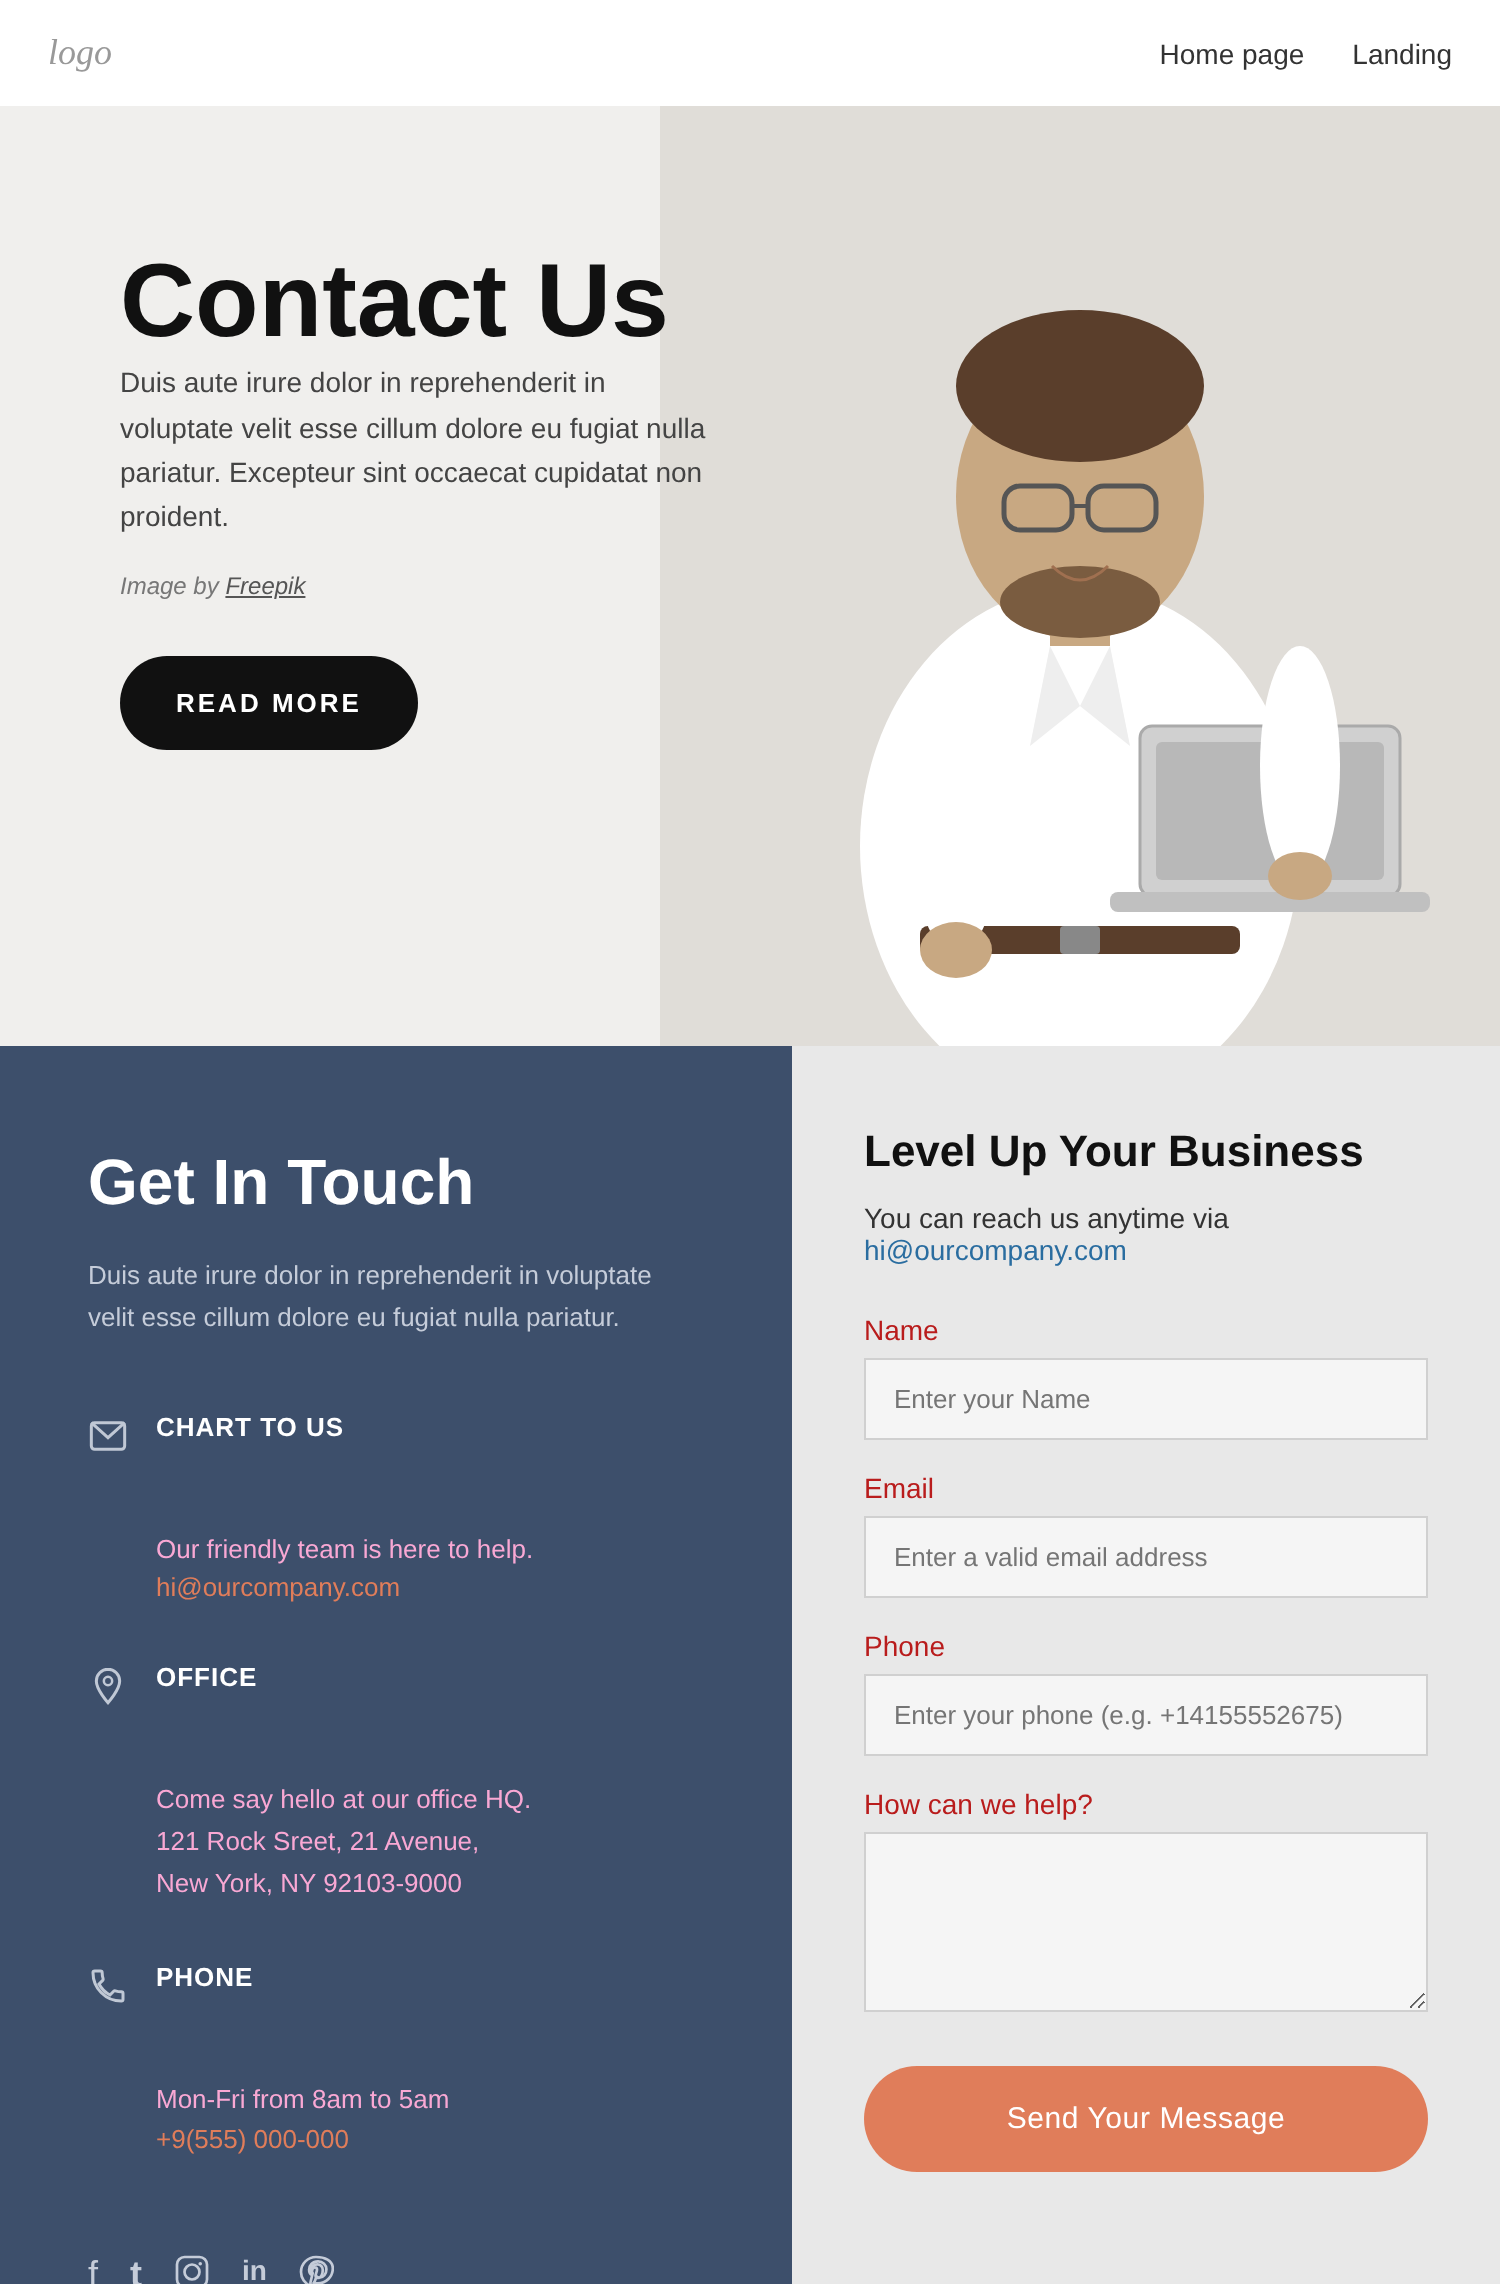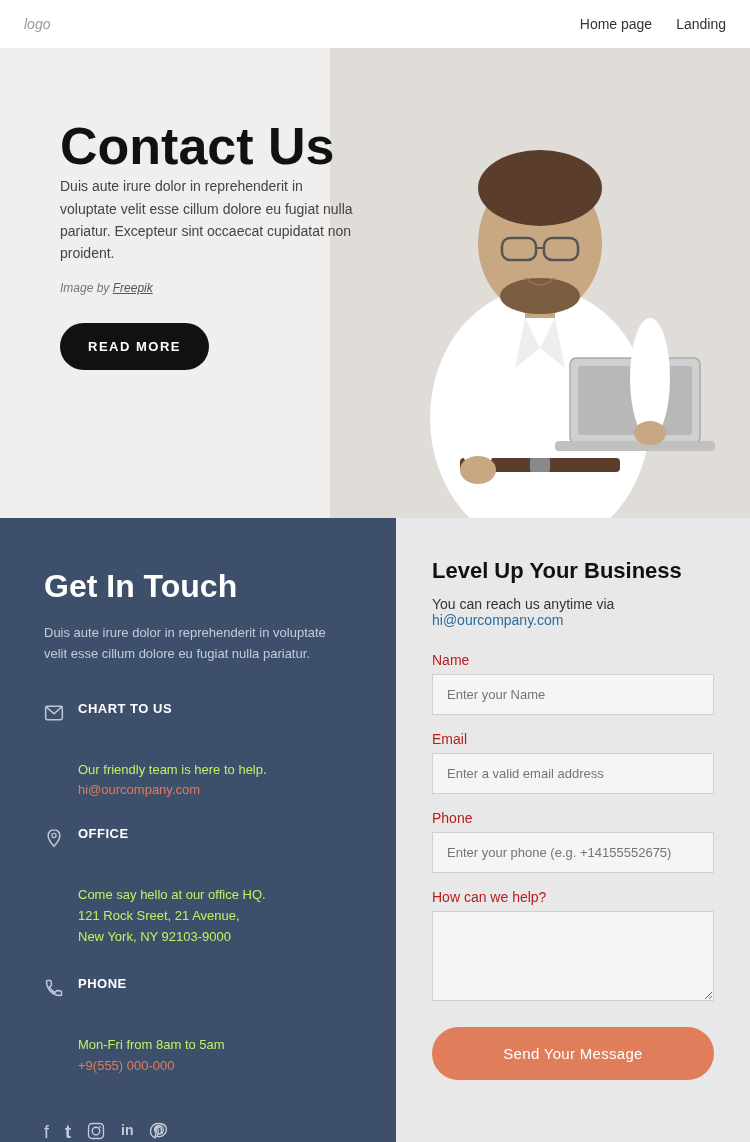--- a/index.html
+++ b/index.html
@@ -7,23 +7,24 @@
 
     
     .navbar {
       display: flex;
       justify-content: space-between;
       align-items: center;
       padding: 16px 24px;
       background: #fff;
     }
     .navbar-logo {
-      font-size: 14px;
+      font-size: 18px;
       color: #999;
       font-style: italic;
+      font-family: Liberation Serif, serif;
     }
     .navbar-links {
       display: flex;
       gap: 24px;
     }
     .navbar-links a {
       text-decoration: none;
       color: #333;
       font-size: 14px;
     }
@@ -131,21 +132,21 @@
     .contact-info-label {
       font-size: 13px;
       font-weight: 700;
       color: #fff;
       letter-spacing: 0.5px;
       margin-bottom: 6px;
       text-transform: uppercase;
     }
     .contact-info-text {
       font-size: 13px;
-      color: #bef264;
+      color: #f9a8d4;
       line-height: 1.6;
       margin-top: 44px;
     }
     .contact-info-link {
       color: #e07d5a;
       text-decoration: none;
       font-size: 13px;
     }
     .social-row {
       display: flex;

